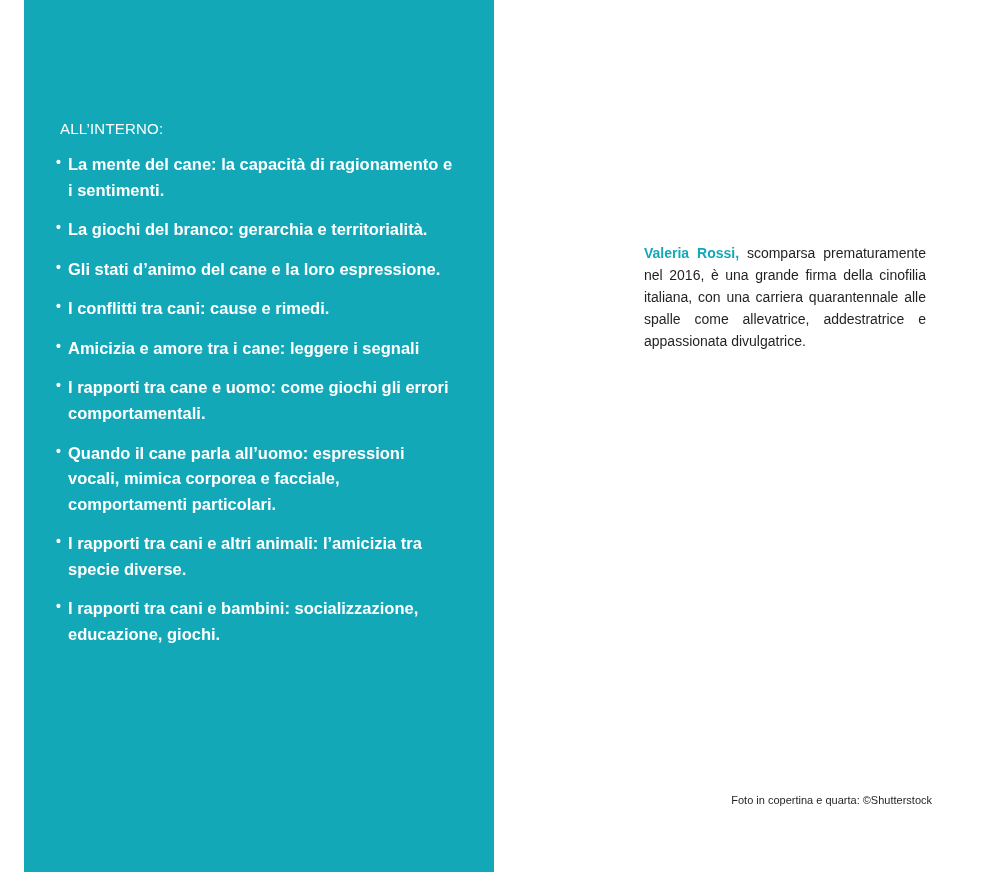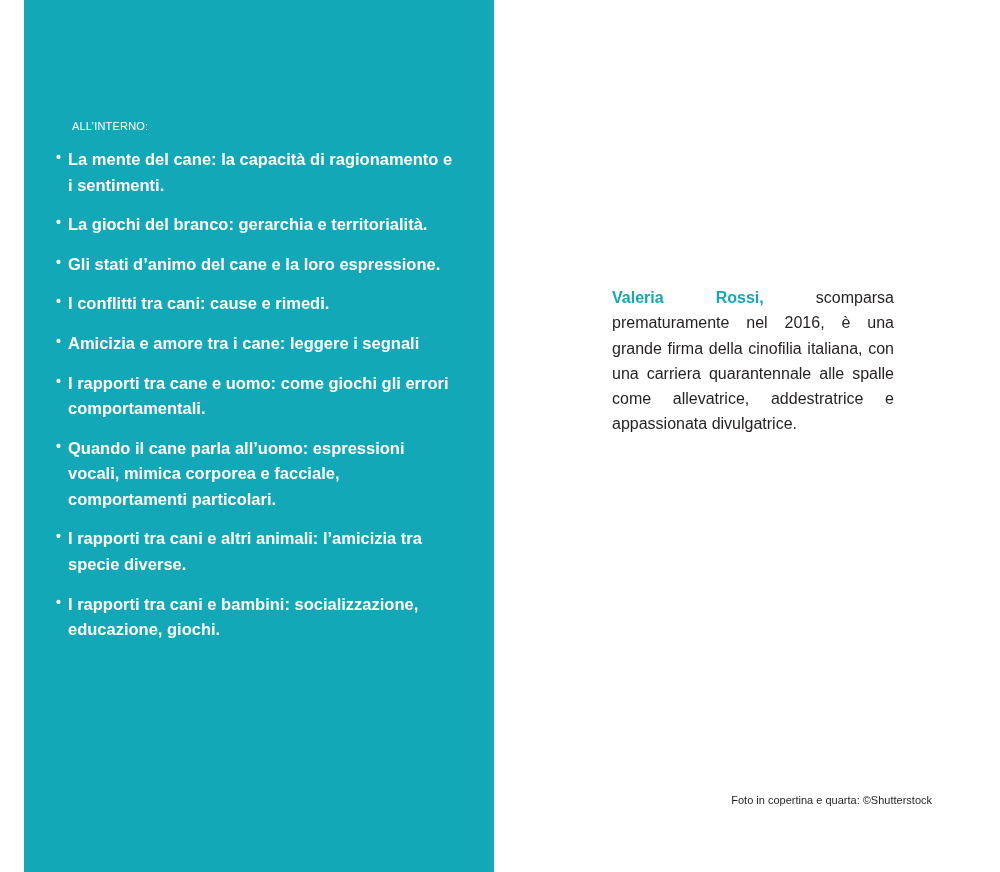--- a/index.html
+++ b/index.html
@@ -33,23 +33,23 @@
 
   .inside-block {
     position: absolute;
     left: 32px;
     top: 120px;
     width: 400px;
     color: #ffffff;
   }
 
   .inside-heading {
-    font-size: 11px;
+    font-size: 15px;
     letter-spacing: 0.2px;
-    margin: 0 0 14px 16px;
+    margin: 0 0 14px 4px;
     font-weight: 400;
     line-height: 1.2;
   }
 
   ul.inside-list {
     list-style: none;
     margin: 0;
     padding: 0;
   }
 
@@ -66,28 +66,27 @@
     content: "\2022";
     position: absolute;
     left: 0;
     top: 0;
     font-size: 14px;
   }
 
   
   .author-block {
     position: absolute;
-    left: 612px;
+    left: 644px;
     top: 242px;
     width: 282px;
     color: #231f20;
-    font-size: 16px;
+    font-size: 14px;
     line-height: 1.58;
     text-align: justify;
-    margin-top: 43px;
   }
 
   .author-name {
     color: #13a8b8;
     font-weight: bold;
   }
 
   .credit {
     position: absolute;
     left: 592px;

